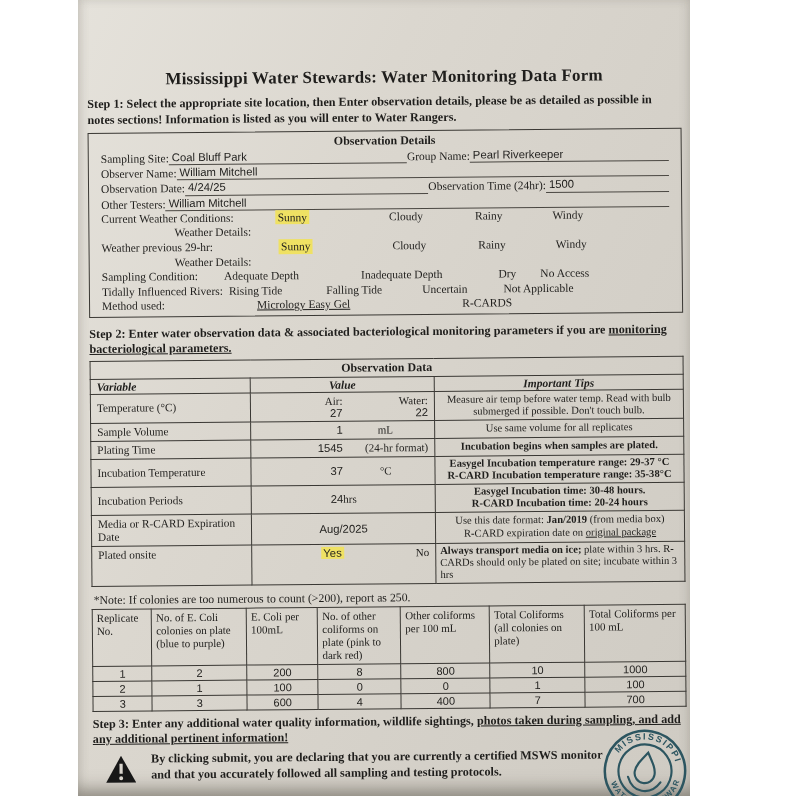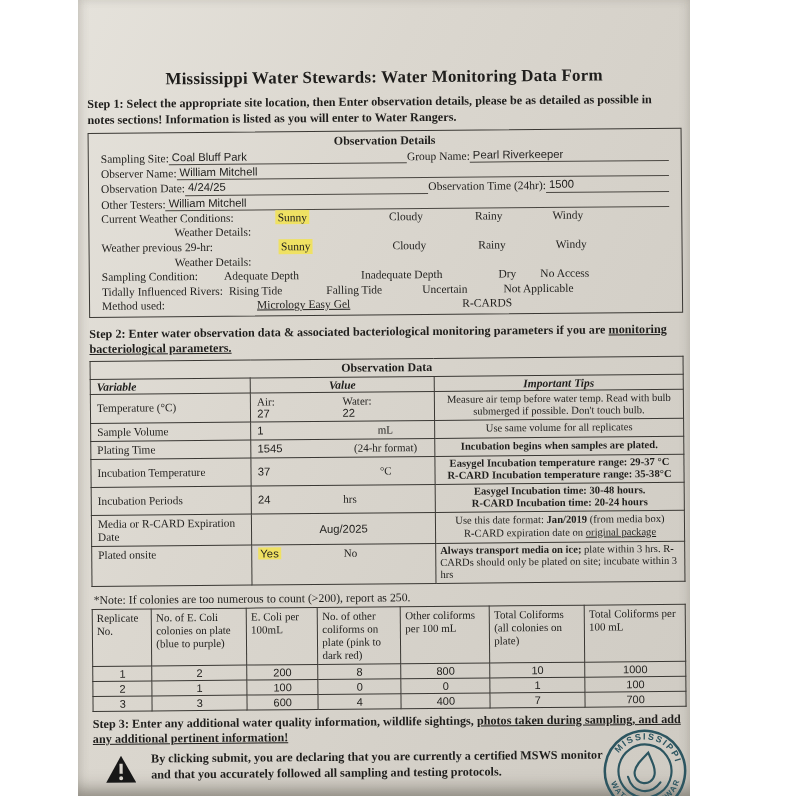--- a/index.html
+++ b/index.html
@@ -27,21 +27,21 @@
   table{border-collapse:collapse;width:100%;}
   .obs-table{margin-top:3px;border:1.6px solid #3a3834;}
   .obs-table td,.obs-table th{border:1.3px solid #3a3834;vertical-align:middle;}
   .tbl-title{font-weight:bold;text-align:center;font-size:12px;padding:1px 0;}
   .colhead{font-weight:bold;font-style:italic;font-size:11.5px;padding:1px 6px;}
   .varcell{font-size:11.3px;padding:2px 6px;line-height:13px;}
   .valcell{font-size:11px;padding:2px 6px;}
   .tipcell{font-size:10.6px;text-align:center;line-height:12.4px;padding:1px 4px;}
   .b{font-weight:bold;}
   .vflex{display:flex;}
-  .vflex .vc{flex:1;}
+  .vflex .vc{flex:1;text-align:right;}
   .vlab{font-size:11px;} .vnum{font-family:"Liberation Sans",sans-serif;font-size:11.3px;}
   .note{font-size:11.8px;margin-top:6px;padding-left:2px;}
   .rep-table{margin-top:1px;border:1.6px solid #3a3834;}
   .rep-table td{border:1.3px solid #3a3834;}
   .rep-head{font-size:11px;line-height:13px;vertical-align:top;padding:2px 4px;}
   .rep-data{font-family:"Liberation Sans",sans-serif;font-size:11px;text-align:center;padding:1px 2px;}
   .decl{display:flex;margin-top:3px;align-items:flex-start;}
   .decl-text{font-size:12.2px;font-weight:bold;line-height:16px;margin-left:14px;width:470px;}
   .warn{margin-left:12px;margin-top:4px;flex:0 0 auto;}
   .logo{position:absolute;right:2px;bottom:-18px;transform:rotate(10deg);}
@@ -170,21 +170,21 @@
                   <span class="vc vlab" style="text-align:center">mL</span>
                 </div>
               </td>
           <td class="tipcell">Use same volume for all replicates</td>
         </tr>
         <tr>
           <td class="varcell">Plating Time</td>
           <td class="valcell">
                 <div class="vflex">
                   <span class="vc vnum">1545</span>
-                  <span class="vc vlab" style="text-align:center">(24-hr format)</span>
+                  <span class="vc vlab" style="text-align:right">(24-hr format)</span>
                 </div>
               </td>
           <td class="tipcell b">Incubation begins when samples are plated.</td>
         </tr>
         <tr>
           <td class="varcell">Incubation Temperature</td>
           <td class="valcell">
                 <div class="vflex">
                   <span class="vc vnum">37</span>
                   <span class="vc vlab" style="text-align:center">°C</span>

